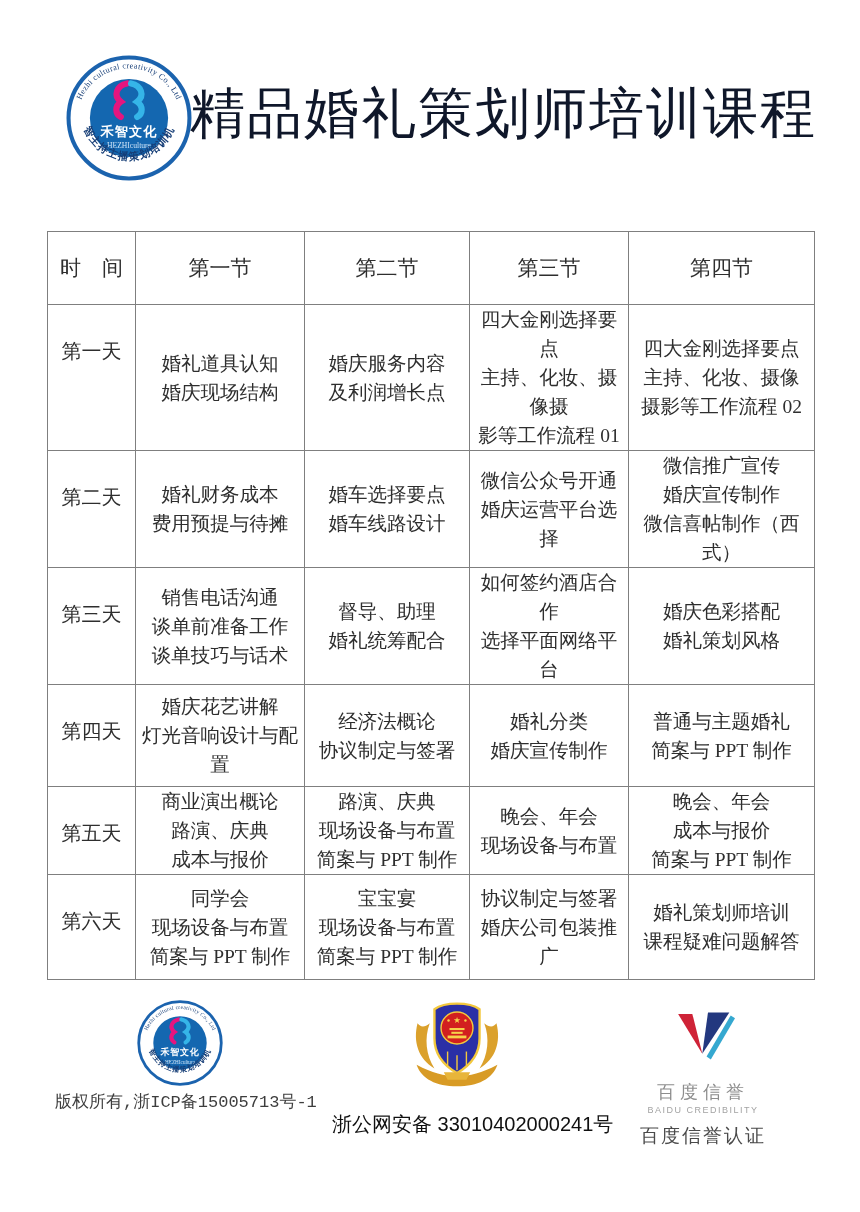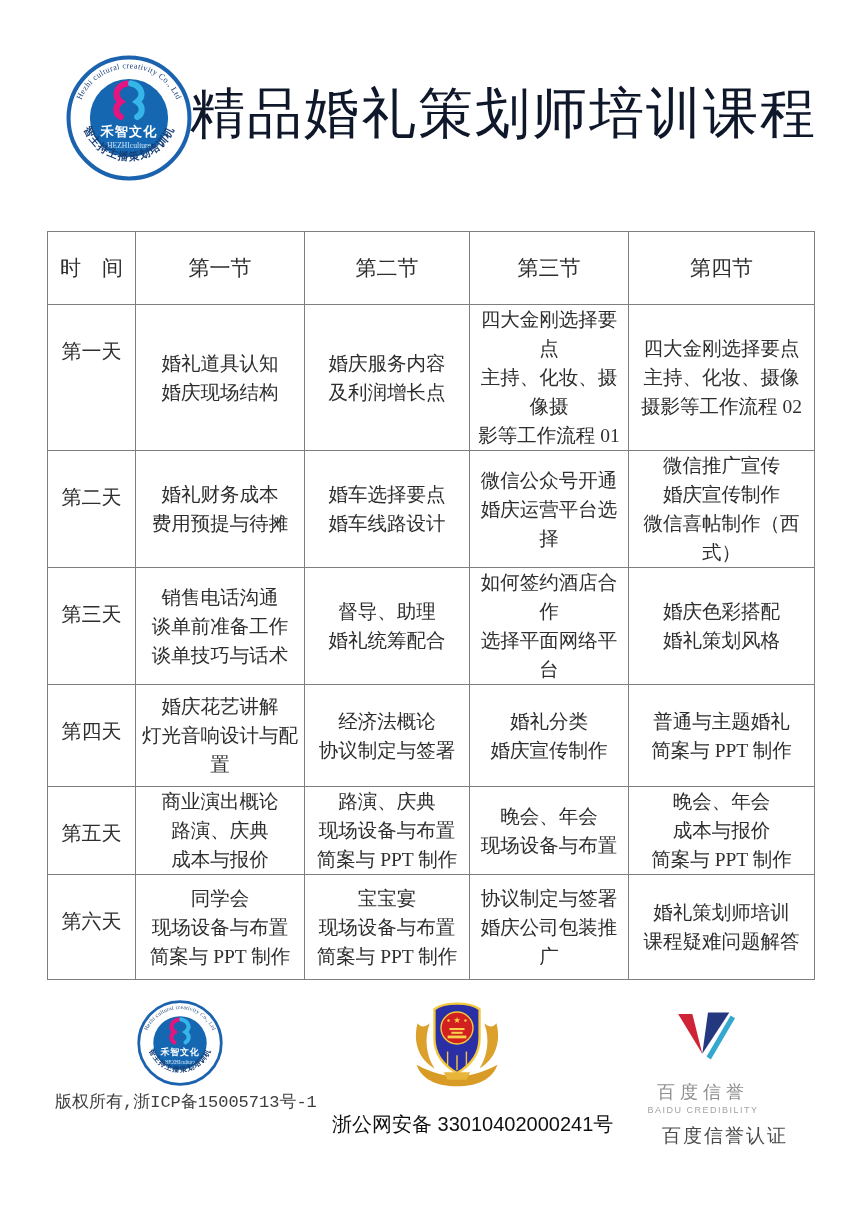--- a/index.html
+++ b/index.html
@@ -49,21 +49,21 @@
   .baidu-cn {
     margin-top:12px; font-family:Liberation Sans, sans-serif;
     font-size:18px; color:#8d8d8d; letter-spacing:5px; white-space:nowrap;
   }
   .baidu-en {
     margin-top:1px; font-family:"Liberation Sans","DejaVu Sans",sans-serif;
     font-size:9px; color:#a3a3a3; letter-spacing:1.5px; white-space:nowrap;
   }
   .baidu-caption {
     margin-top:8px; font-family:"Liberation Sans","DejaVu Sans",sans-serif;
-    font-size:19px; color:#4a4a4a; letter-spacing:2px; white-space:nowrap;text-align:right;
+    font-size:19px; color:#4a4a4a; letter-spacing:2px; white-space:nowrap;
   }
 </style>
 </head>
 <body>
 
 <div class="page">
 
   <svg class="logo-main" viewBox="0 0 124 124">
     <defs>
       <path id="lg1-top" d="M 11 64 A 51 51 0 0 1 113 64"></path>

